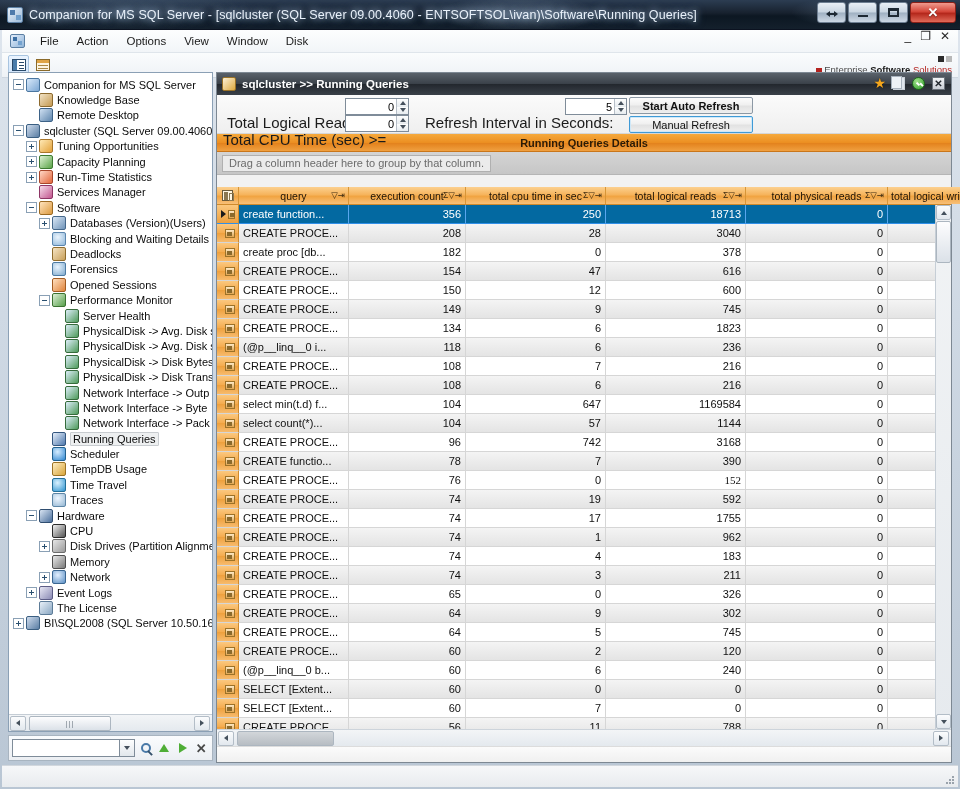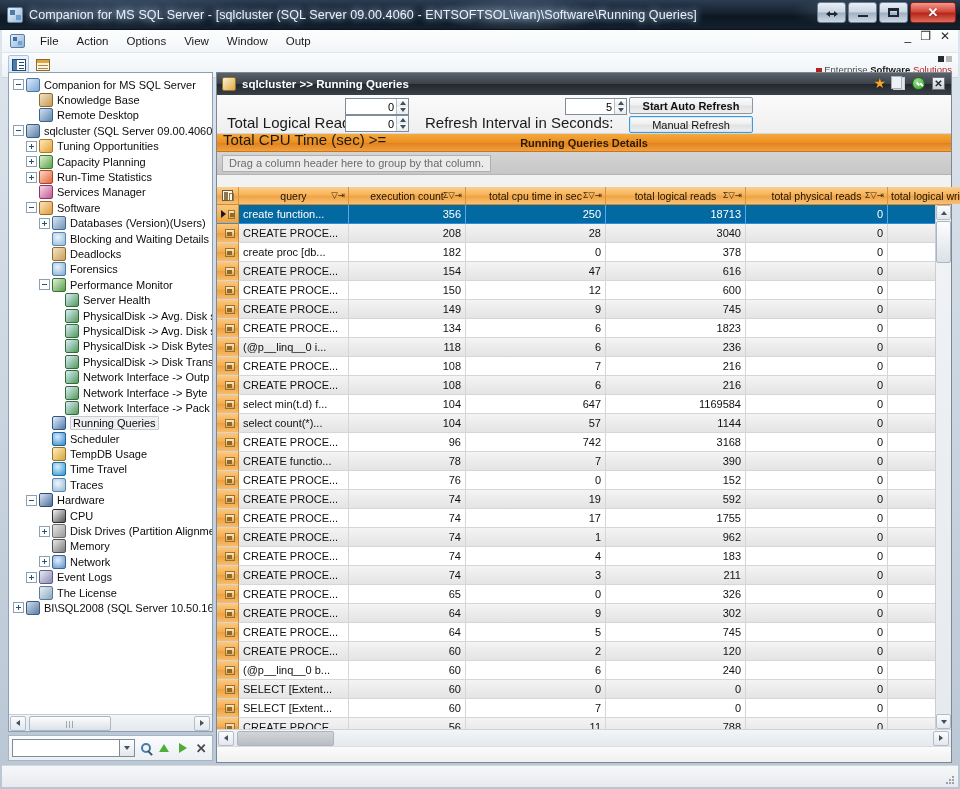--- a/index.html
+++ b/index.html
@@ -380,21 +380,21 @@
     </div>
   </div>
 
   <div class="menubar">
     <div class="menu-appicon"></div>
     <div class="menu-item">File</div>
     <div class="menu-item">Action</div>
     <div class="menu-item">Options</div>
     <div class="menu-item">View</div>
     <div class="menu-item">Window</div>
-    <div class="menu-item">Outp</div>
+    <div class="menu-item">Disk</div>
   </div>
 
   <div class="mdi-ctl">
     <i>_</i>
     <i>❐</i>
     <i>✕</i>
   </div>
 
   <div class="toolbar">
     <div class="tbtn active">
@@ -473,20 +473,25 @@
         </div>
         <div class="tnode" style="padding-left: 28px;">
           <span class="nox"></span>
           <span class="ti ti-dead"></span>
           <span class="lbl">Deadlocks</span>
         </div>
         <div class="tnode" style="padding-left: 28px;">
           <span class="nox"></span>
           <span class="ti ti-for"></span>
           <span class="lbl">Forensics</span>
+        </div>
+        <div class="tnode" style="padding-left: 28px;">
+          <span class="nox"></span>
+          <span class="ti ti-sess"></span>
+          <span class="lbl">Opened Sessions</span>
         </div>
         <div class="tnode" style="padding-left: 28px;">
           <span class="exp"></span>
           <span class="ti ti-pm"></span>
           <span class="lbl">Performance Monitor</span>
         </div>
         <div class="tnode" style="padding-left: 41px;">
           <span class="nox"></span>
           <span class="ti ti-chart"></span>
           <span class="lbl">Server Health</span>
@@ -872,21 +877,21 @@
             <div class="gc num" style="width: 142px; flex: 0 0 142px;">0</div>
             <div class="gc num" style="width: 90px; flex: 0 0 90px;"></div>
           </div>
           <div class="grow">
             <div class="gc ind" style="width: 22px; flex: 0 0 22px;">
               <span class="rowpin"></span>
             </div>
             <div class="gc" style="width: 110px; flex: 0 0 110px;">CREATE PROCE...</div>
             <div class="gc num" style="width: 117px; flex: 0 0 117px;">76</div>
             <div class="gc num" style="width: 140px; flex: 0 0 140px;">0</div>
-            <div class="gc num" style="width: 140px; flex: 0 0 140px;">152</div>
+            <div class="gc num" style="width: 140px; flex: 0 0 140px; font-family: Liberation Serif, serif;">152</div>
             <div class="gc num" style="width: 142px; flex: 0 0 142px;">0</div>
             <div class="gc num" style="width: 90px; flex: 0 0 90px;"></div>
           </div>
           <div class="grow alt">
             <div class="gc ind" style="width: 22px; flex: 0 0 22px;">
               <span class="rowpin"></span>
             </div>
             <div class="gc" style="width: 110px; flex: 0 0 110px;"> CREATE  PROCE...</div>
             <div class="gc num" style="width: 117px; flex: 0 0 117px;">74</div>
             <div class="gc num" style="width: 140px; flex: 0 0 140px;">19</div>

